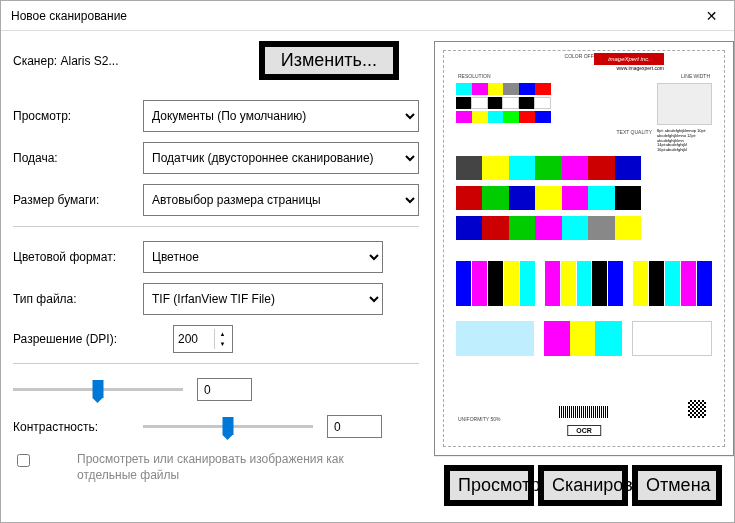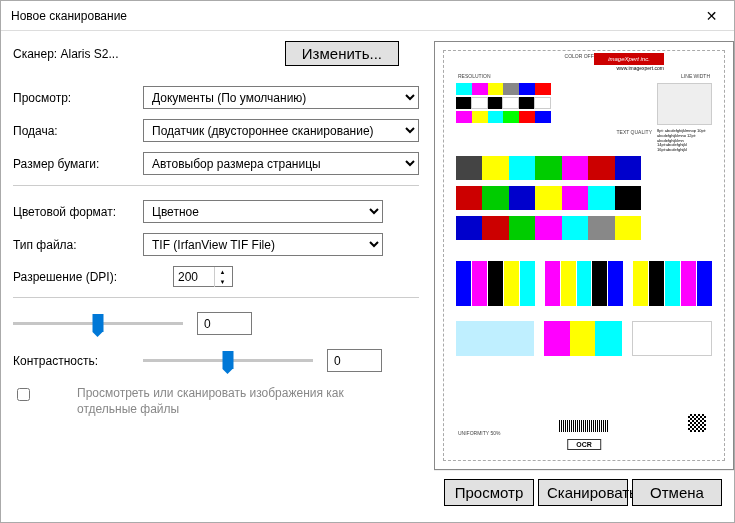--- a/index.html
+++ b/index.html
@@ -10,28 +10,28 @@
   .titlebar .close { width: 45px; height: 30px; display: flex; align-items: center; justify-content: center; font-size: 14px; cursor: default; }
 
   .content { flex: 1; display: flex; padding: 10px 0 8px 12px; overflow: hidden; }
   .left { flex: 1; padding-right: 15px; }
   .right { width: 300px; display: flex; flex-direction: column; }
 
   .scanner-row { display: flex; align-items: center; margin-bottom: 20px; }
   .scanner-row .label { font-size: 12px; }
   .scanner-row .btn { margin-left: auto; margin-right: 20px; }
 
-  .btn { border: 1px solid #000000; background: #e1e1e1; padding: 3px 16px; font-size: 15px; cursor: default; }
+  .btn { border: 6px solid #000000; background: #e1e1e1; padding: 3px 16px; font-size: 18px; cursor: default; }
 
   .form-row { display: flex; align-items: center; margin-bottom: 10px; }
   .form-row .lbl { width: 130px; font-size: 12px; }
-  select { flex: 1; height: 23px; border: 1px solid #7a7a7a; background: #fff; font-size: 12px; padding: 0 4px; }
+  select { flex: 1; height: 32px; border: 1px solid #7a7a7a; background: #fff; font-size: 12px; padding: 0 4px; }
   .sep { border: none; border-top: 1px solid #ccc; margin: 10px 0 14px 0; }
 
-  .spinbox { display: inline-flex; border: 1px solid #7a7a7a; height: 21px; width: 60px; align-items: center; background: #fff; }
+  .spinbox { display: inline-flex; border: 1px solid #7a7a7a; height: 28px; width: 60px; align-items: center; background: #fff; }
   .spinbox input { border: none; width: 40px; padding: 0 4px; font-size: 12px; outline: none; }
   .spinbox .arrows { display: flex; flex-direction: column; width: 16px; }
   .spinbox .arrows div { height: 10px; font-size: 6px; text-align: center; line-height: 10px; border-left: 1px solid #ccc; cursor: default; }
 
   .slider-row { display: flex; align-items: center; margin-bottom: 14px; }
   .slider-row .lbl { width: 130px; font-size: 12px; }
   .slider-wrap { width: 170px; position: relative; height: 20px; display: flex; align-items: center; }
   .track { width: 100%; height: 3px; background: #c6c6c6; position: relative; }
   .thumb { position: absolute; left: 50%; transform: translateX(-50%); width: 11px; height: 18px; background: #0078d7; top: -8px; }
   .thumb::after { content: ''; position: absolute; bottom: -5px; left: 0; border-left: 5.5px solid transparent; border-right: 5.5px solid transparent; border-top: 5px solid #0078d7; }

